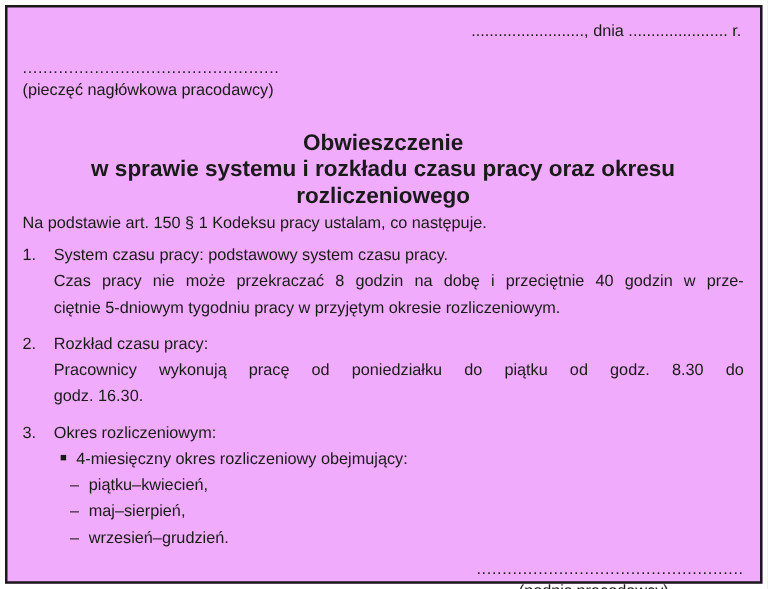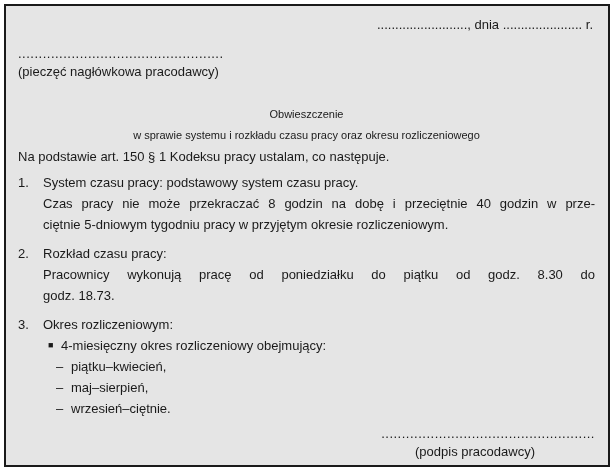--- a/index.html
+++ b/index.html
@@ -7,29 +7,29 @@
     width: 614px; height: 471px;
     background: #ffffff;
     font-family: "Liberation Sans", "DejaVu Sans", sans-serif;
     color: #1a1a1a;
     overflow: hidden;
   }
   .page {
     position: absolute;
     left: 4px; top: 4px; right: 4px; bottom: 4px;
     border: 2px solid #1a1a1a;
-    background: #e5e5e5;
+    background: #f0abfc;
     padding: 8px 13px 6px 12px;
     font-size: 13px;
     line-height: 21px;
   }
   .date-row { text-align: right; padding-right: 2px; }
   .stamp { margin-top: 12px; }
   .dots { letter-spacing: 0.5px; line-height: 14px; }
-  .title-block { margin-top: 22px; text-align: center; font-weight: normal; font-size: 11px; }
+  .title-block { margin-top: 22px; text-align: center; font-weight: bold; font-size: 18px; }
   .intro { margin-bottom: 5px; }
   .list-item { display: flex; margin-top: 2px; margin-bottom: 8px; }
   .num { width: 25px; flex: 0 0 25px; }
   .item-body { flex: 1; min-width: 0; }
   .jline { text-align: justify; text-align-last: justify; }
   .b-line { display: flex; padding-left: 5px; }
   .b-marker { width: 13px; flex: 0 0 13px; font-size: 9px; }
   .d-line { display: flex; padding-left: 13px; }
   .d-marker { width: 15px; flex: 0 0 15px; }
   .signature { width: 240px; margin-left: auto; margin-top: 2px; text-align: center; }
@@ -61,21 +61,21 @@
       <div class="jline">Czas pracy nie może przekraczać 8 godzin na dobę i przeciętnie 40 godzin w prze-</div>
       <div>ciętnie 5-dniowym tygodniu pracy w przyjętym okresie rozliczeniowym.</div>
     </div>
   </div>
 
   <div class="list-item">
     <div class="num">2.</div>
     <div class="item-body">
       <div>Rozkład czasu pracy:</div>
       <div class="jline">Pracownicy wykonują pracę od poniedziałku do piątku od godz. 8.30 do</div>
-      <div>godz. 18.73.</div>
+      <div>godz. 16.30.</div>
     </div>
   </div>
 
   <div class="list-item">
     <div class="num">3.</div>
     <div class="item-body">
       <div>Okres rozliczeniowym:</div>
       <div class="b-line">
         <span class="b-marker">■</span>
         <span>4-miesięczny okres rozliczeniowy obejmujący:</span>
@@ -83,21 +83,21 @@
       <div class="d-line">
         <span class="d-marker">–</span>
         <span>piątku–kwiecień,</span>
       </div>
       <div class="d-line">
         <span class="d-marker">–</span>
         <span>maj–sierpień,</span>
       </div>
       <div class="d-line">
         <span class="d-marker">–</span>
-        <span>wrzesień–ciętnie.</span>
+        <span>wrzesień–grudzień.</span>
       </div>
     </div>
   </div>
 
   <div class="signature">
     <div class="dots">....................................................</div>
     <div>(podpis pracodawcy)</div>
   </div>
 
 </div>

